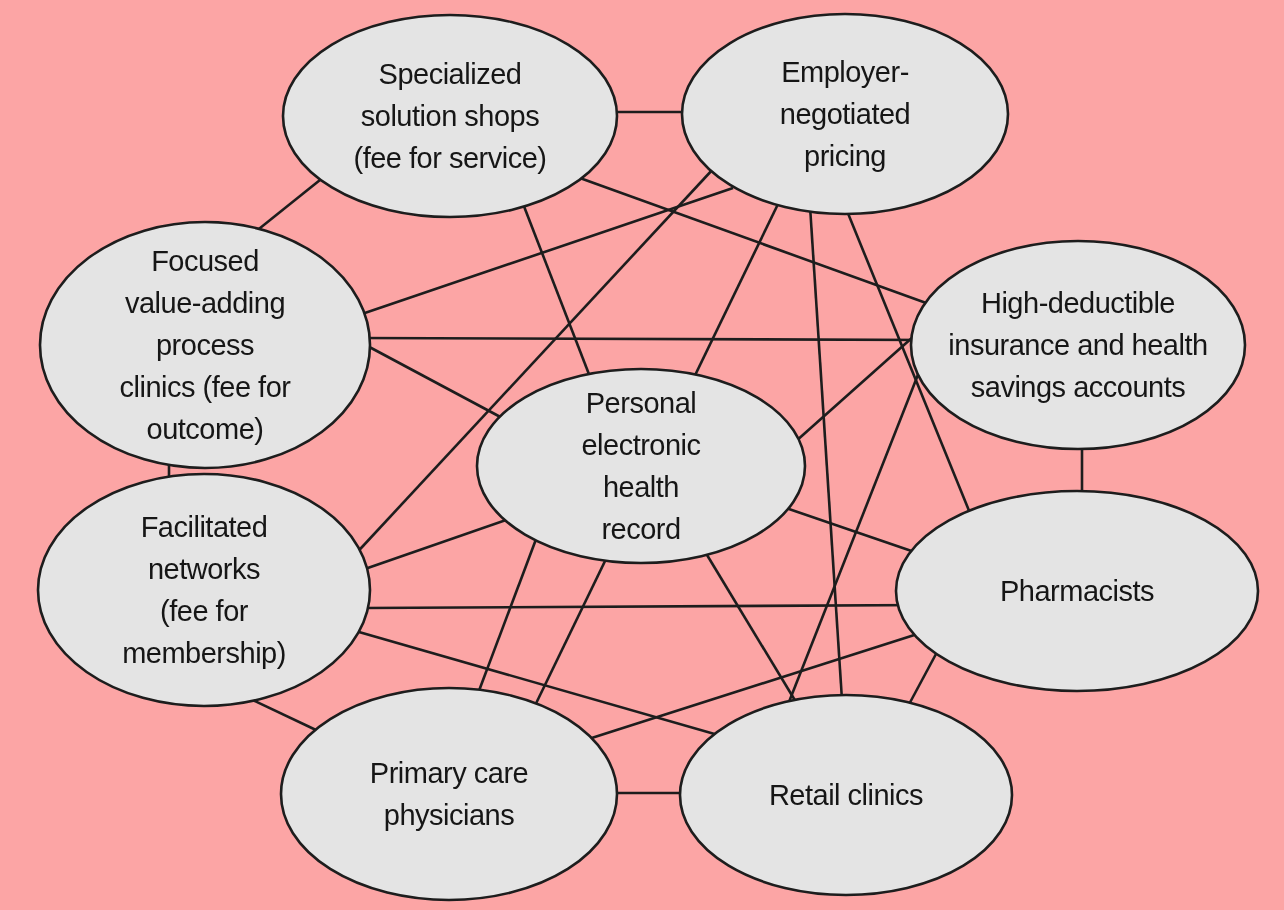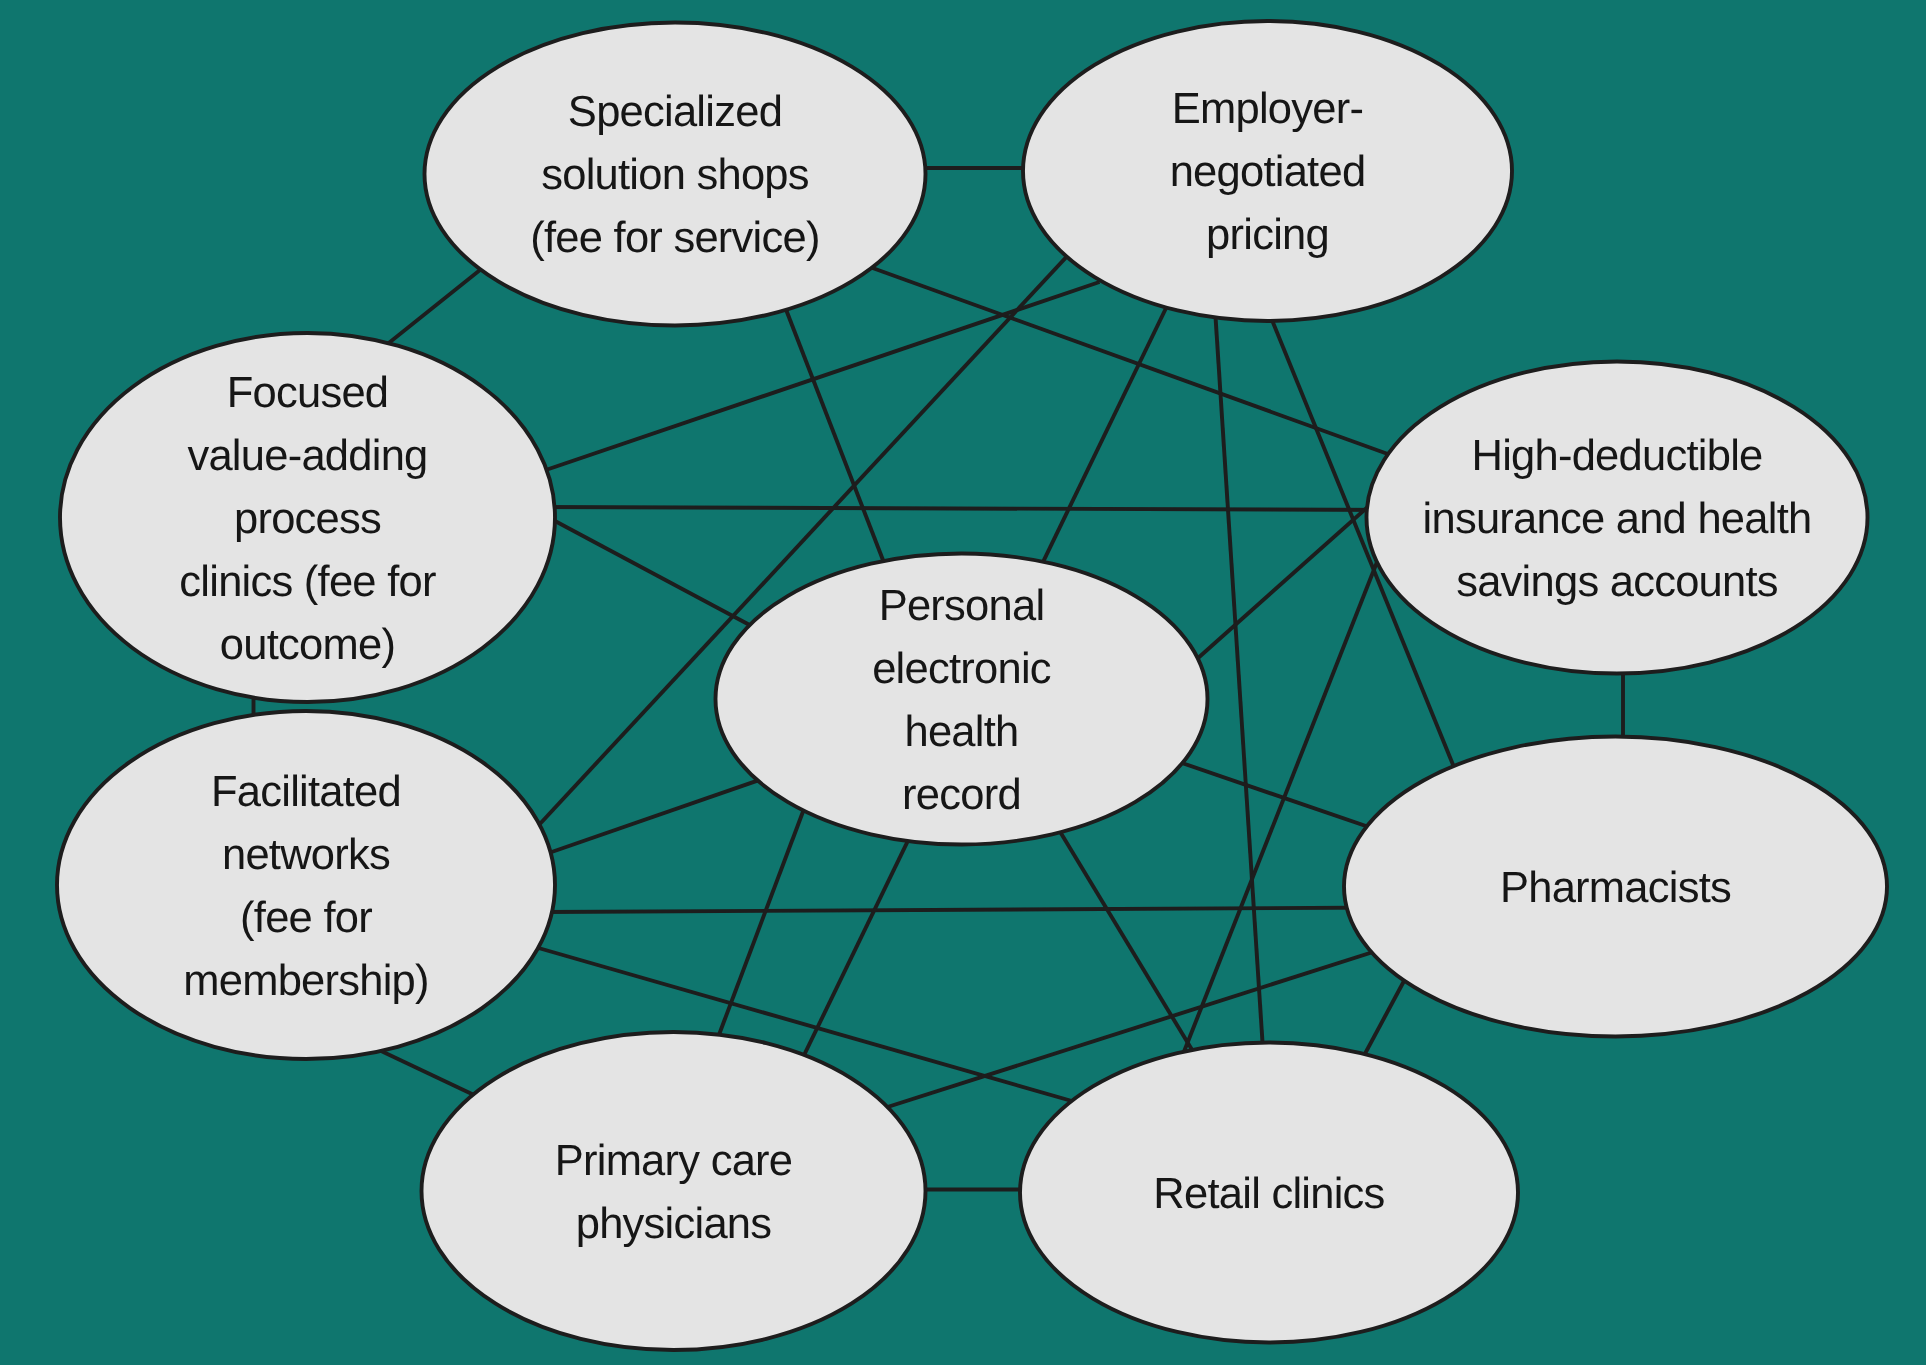--- a/index.html
+++ b/index.html
@@ -4,21 +4,21 @@
 <style>
   html, body {
     margin: 0;
     padding: 0;
     background: #ffffff;
   }
   #stage {
     position: relative;
     width: 1284px;
     height: 910px;
-    background: #0f766e;
+    background: #fca5a5;
     overflow: hidden;
   }
   svg {
     display: block;
     width: 1284px;
     height: 910px;
   }
   .edge {
     stroke: #1d1d1d;
     stroke-width: 2.6;

